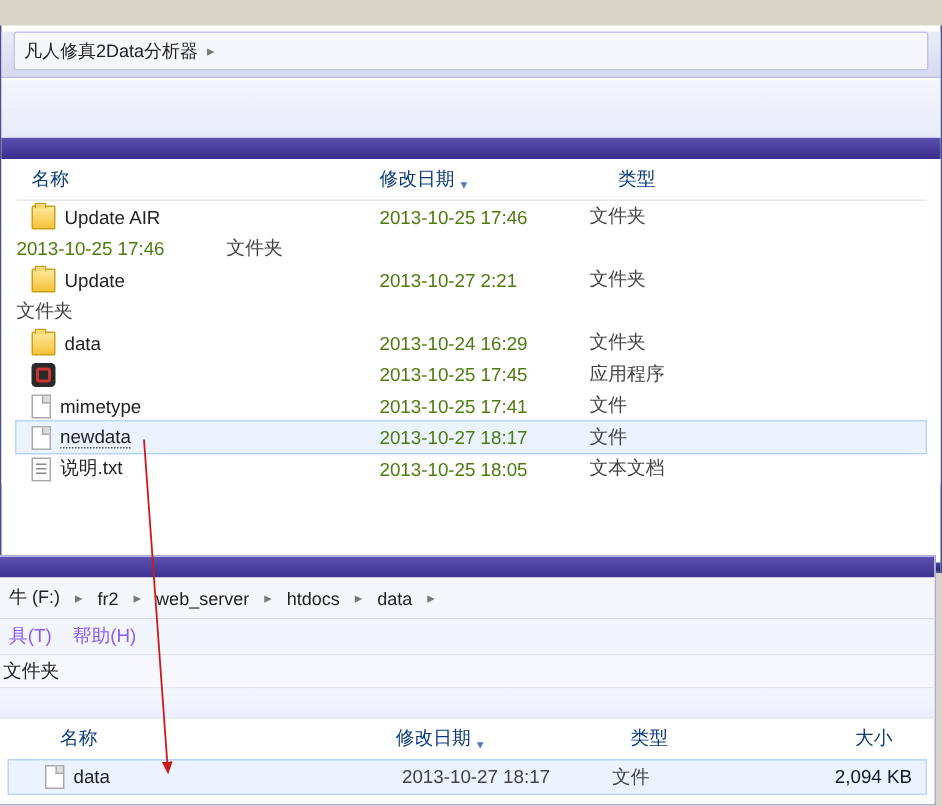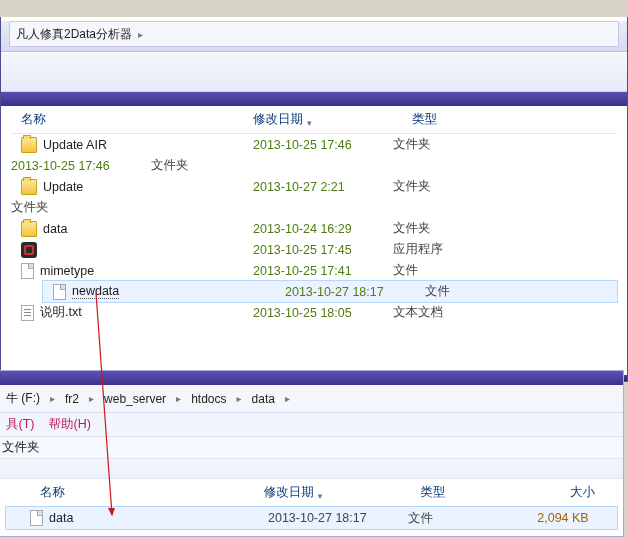--- a/index.html
+++ b/index.html
@@ -18,51 +18,51 @@
   .col-name { width: 242px; padding-left: 10px; display: flex; align-items: center; gap: 4px; }
   .col-date { width: 140px; display: flex; align-items: flex-end; gap: 4px; }
   .col-type { width: 100px; display: flex; align-items: center; gap: 4px; margin-left: 19px; }
   .col-size { width: 100px; text-align: right; padding-right: 22px; display:flex; align-items:center; justify-content:flex-end; gap:4px;}
   .sort-arrow { font-size: 9px; color: #5a78b8; }
 
   .file-row { display: flex; align-items: center; height: 21px; font-size: 12.5px; color: #222; }
   .file-row .cell-name { width: 242px; padding-left: 10px; display: flex; align-items: center; gap: 6px; }
   .file-row .cell-date { width: 140px; color: #4d7c0f; }
   .file-row .cell-type { width: 100px; color: #444; }
-  .file-row.sel { background: #eaf3ff; outline: 1px solid #b7d6fb; margin-left: 32px; }
+  .file-row.sel { background: #eaf3ff; outline: 1px solid #b7d6fb; }
   .file-row.sel .cell-name .label { border-bottom: 1px dotted #555; }
 
   .icon { width: 16px; height: 16px; flex: none; display: inline-block; }
   .icon-folder { background: linear-gradient(#fde79a,#f5c33b); border: 1px solid #caa21a; border-radius: 1px; position: relative; }
   .icon-folder::before { content:""; position:absolute; top:-3px; left:1px; width:6px; height:3px; background:#f7d873; border:1px solid #caa21a; border-bottom:none; border-radius:1px 1px 0 0;}
   .icon-file { background: #fff; border: 1px solid #aaa; position: relative; width:13px; height:16px;}
   .icon-file::after { content:""; position:absolute; top:0; right:0; width:4px; height:4px; background:#ddd; border-left:1px solid #aaa; border-bottom:1px solid #aaa;}
   .icon-exe { background: #2a2a2a; border-radius: 3px; position: relative; }
   .icon-exe::after { content:""; position:absolute; inset:3px; border:2px solid #c33; border-radius:2px;}
   .icon-txt { background:#fff; border:1px solid #aaa; width:13px; height:16px; position:relative;}
   .icon-txt::before{content:""; position:absolute; left:2px; right:2px; top:3px; height:1px; background:#888; box-shadow:0 3px 0 #888, 0 6px 0 #888;}
 
   .bottom-border1 { position:absolute; left:0; right:0; bottom:0; height:6px; background: linear-gradient(#4a3fa0,#2c2270);}
 
   
   .win2 { position: absolute; left: 0; top: 370px; width: 624px; height: 167px; background:#fff; border:1px solid #a9add6; border-left:none; overflow:hidden;}
   .win2-purplecap { height: 14px; background: linear-gradient(#5d52b0,#3c318f); }
   .bc2-wrap { background:#f5f6fb; height:28px; display:flex; align-items:center; font-size:12px; color:#222; border-bottom:1px solid #d6d9ec; padding-left:2px;}
   .bc2-wrap .seg { padding: 0 4px; }
-  .menu2 { height:24px; display:flex; align-items:center; gap:14px; padding-left:6px; font-size:12.5px; color:#be185d; background:#f3f5fc; border-bottom:1px solid #e2e4f2;}
+  .menu2 { height:24px; display:flex; align-items:center; gap:14px; padding-left:6px; font-size:12.5px; color:#8b5cf6; background:#f3f5fc; border-bottom:1px solid #e2e4f2;}
   .toolbar-label2 { height:22px; display:flex; align-items:center; padding-left:2px; font-size:12.5px; color:#222; background:#f6f8fe; border-bottom:1px solid #e2e4f2;}
   .gap2 { height: 20px; background: linear-gradient(#f4f6fd,#eceffc); border-bottom: 1px solid #e2e4f2;}
   .file-area2 { padding: 0 6px; }
   .col-headers2 { display:flex; align-items:center; height:28px; font-size:12.5px; color:#0a3a7a; border-bottom:1px solid #e6e6e6; padding-left: 24px;}
   .col-headers2 .col-name{width:238px;} .col-headers2 .col-date{width:140px;} .col-headers2 .col-type{width:110px;} .col-headers2 .col-size{width:90px;}
   .file-row2 { display:flex; align-items:center; height:22px; font-size:12.5px; color:#222; padding-left: 24px;}
   .file-row2 .cell-name{width:238px; display:flex; align-items:center; gap:6px;}
   .file-row2 .cell-date{width:140px; color:#444;}
   .file-row2 .cell-type{width:110px; color:#444;}
-  .file-row2 .cell-size{width:90px; text-align:center; color:#a16207;}
+  .file-row2 .cell-size{width:90px; text-align:right; color:#0f172a;}
   .file-row2.sel { background:#eaf3ff; outline:1px solid #b7d6fb; }
 
   
   .arrow-svg { position:absolute; left:0; top:0; width:628px; height:537px; pointer-events:none; }
 </style>
 </head>
 <body>
 
 <div class="win1">
   <div class="win1-frame">

